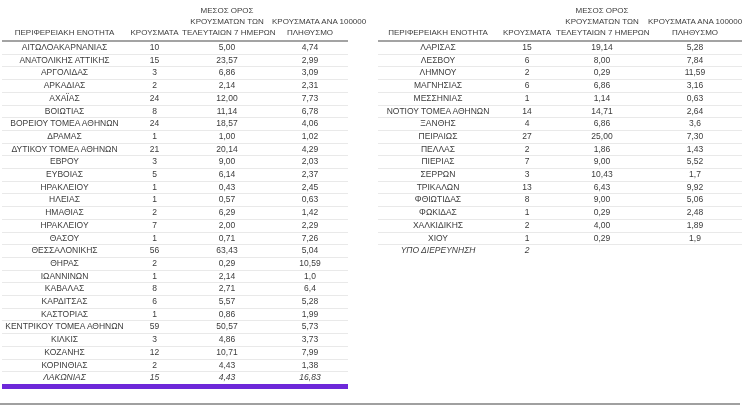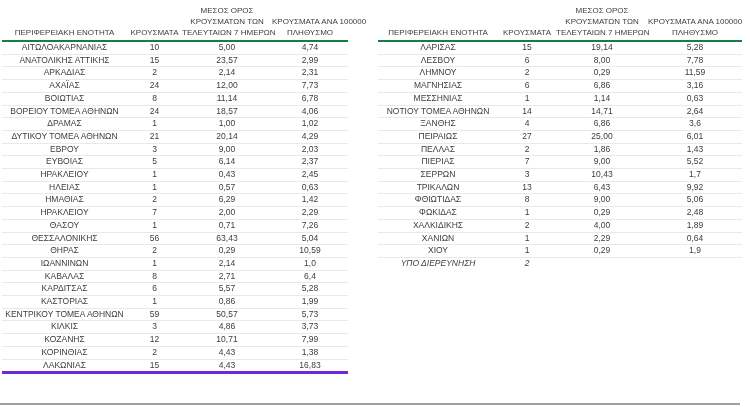--- a/index.html
+++ b/index.html
@@ -8,31 +8,31 @@
     font-family:"Liberation Sans", sans-serif;color:#3c3c3c;
   }
   .page{position:relative;width:750px;height:407px;background:#ffffff;}
   .tables-row{display:flex;align-items:flex-start;padding-top:5px;}
   table{border-collapse:collapse;table-layout:fixed;}
   #table-0{width:346px;margin-left:2px;}
   #table-1{width:364px;margin-left:30px;}
   th{
     vertical-align:bottom;font-weight:400;font-size:8px;line-height:11px;
     text-align:center;padding:0 0 2px 0;color:#3c3c3c;
-    border-bottom:2px solid #15803d;white-space:pre;overflow:visible;
+    border-bottom:2px solid #a3a3a3;white-space:pre;overflow:visible;
   }
   td{
     font-size:8.5px;height:11.7px;line-height:11.7px;text-align:center;
     padding:0 2px;color:#3c3c3c;border-bottom:1px solid #e9e9e9;
     white-space:nowrap;overflow:visible;
   }
   
   #table-0 .c0{width:125px}#table-0 .c1{width:55px}#table-0 .c2{width:90px}#table-0 .c3{width:76px}
   #table-1 .c0{width:120px}#table-1 .c1{width:58px}#table-1 .c2{width:92px}#table-1 .c3{width:94px}
-  #table-0 tbody tr:last-child td{border-bottom:3px solid #6d28d9;}
+  #table-0 tbody tr:last-child td{border-bottom:5px solid #6d28d9;font-style:italic;}
   #table-1 tbody tr:last-child td{border-bottom:none;}
   tr.em td{font-style:italic;text-align:center;}
   .bottom-rule{
     position:absolute;left:0;top:403px;width:740px;height:2px;background:#a0a0a0;
   }
 </style>
 </head>
 <body style="color: rgb(60, 60, 60);">
 
 <div class="page">
@@ -56,20 +56,26 @@
             <td class="c2">5,00</td>
             <td class="c3">4,74</td>
           </tr>
           <tr>
             <td class="c0">ΑΝΑΤΟΛΙΚΗΣ ΑΤΤΙΚΗΣ</td>
             <td class="c1">15</td>
             <td class="c2">23,57</td>
             <td class="c3">2,99</td>
           </tr>
           <tr>
+            <td class="c0">ΑΡΓΟΛΙΔΑΣ</td>
+            <td class="c1">3</td>
+            <td class="c2">6,86</td>
+            <td class="c3">3,09</td>
+          </tr>
+          <tr>
             <td class="c0">ΑΡΚΑΔΙΑΣ</td>
             <td class="c1">2</td>
             <td class="c2">2,14</td>
             <td class="c3">2,31</td>
           </tr>
           <tr>
             <td class="c0">ΑΧΑΪΑΣ</td>
             <td class="c1">24</td>
             <td class="c2">12,00</td>
             <td class="c3">7,73</td>
@@ -224,21 +230,21 @@
           <tr>
             <td class="c0">ΛΑΡΙΣΑΣ</td>
             <td class="c1">15</td>
             <td class="c2">19,14</td>
             <td class="c3">5,28</td>
           </tr>
           <tr>
             <td class="c0">ΛΕΣΒΟΥ</td>
             <td class="c1">6</td>
             <td class="c2">8,00</td>
-            <td class="c3">7,78</td>
+            <td class="c3">7,84</td>
           </tr>
           <tr>
             <td class="c0">ΛΗΜΝΟΥ</td>
             <td class="c1">2</td>
             <td class="c2">0,29</td>
             <td class="c3">11,59</td>
           </tr>
           <tr>
             <td class="c0">ΜΑΓΝΗΣΙΑΣ</td>
             <td class="c1">6</td>
@@ -260,21 +266,21 @@
           <tr>
             <td class="c0">ΞΑΝΘΗΣ</td>
             <td class="c1">4</td>
             <td class="c2">6,86</td>
             <td class="c3">3,6</td>
           </tr>
           <tr>
             <td class="c0">ΠΕΙΡΑΙΩΣ</td>
             <td class="c1">27</td>
             <td class="c2">25,00</td>
-            <td class="c3">6,01</td>
+            <td class="c3">7,30</td>
           </tr>
           <tr>
             <td class="c0">ΠΕΛΛΑΣ</td>
             <td class="c1">2</td>
             <td class="c2">1,86</td>
             <td class="c3">1,43</td>
           </tr>
           <tr>
             <td class="c0">ΠΙΕΡΙΑΣ</td>
             <td class="c1">7</td>
@@ -303,26 +309,20 @@
             <td class="c0">ΦΩΚΙΔΑΣ</td>
             <td class="c1">1</td>
             <td class="c2">0,29</td>
             <td class="c3">2,48</td>
           </tr>
           <tr>
             <td class="c0">ΧΑΛΚΙΔΙΚΗΣ</td>
             <td class="c1">2</td>
             <td class="c2">4,00</td>
             <td class="c3">1,89</td>
-          </tr>
-          <tr>
-            <td class="c0">ΧΑΝΙΩΝ</td>
-            <td class="c1">1</td>
-            <td class="c2">2,29</td>
-            <td class="c3">0,64</td>
           </tr>
           <tr>
             <td class="c0">ΧΙΟΥ</td>
             <td class="c1">1</td>
             <td class="c2">0,29</td>
             <td class="c3">1,9</td>
           </tr>
           <tr class="em">
             <td class="c0">ΥΠΟ ΔΙΕΡΕΥΝΗΣΗ</td>
             <td class="c1">2</td>

